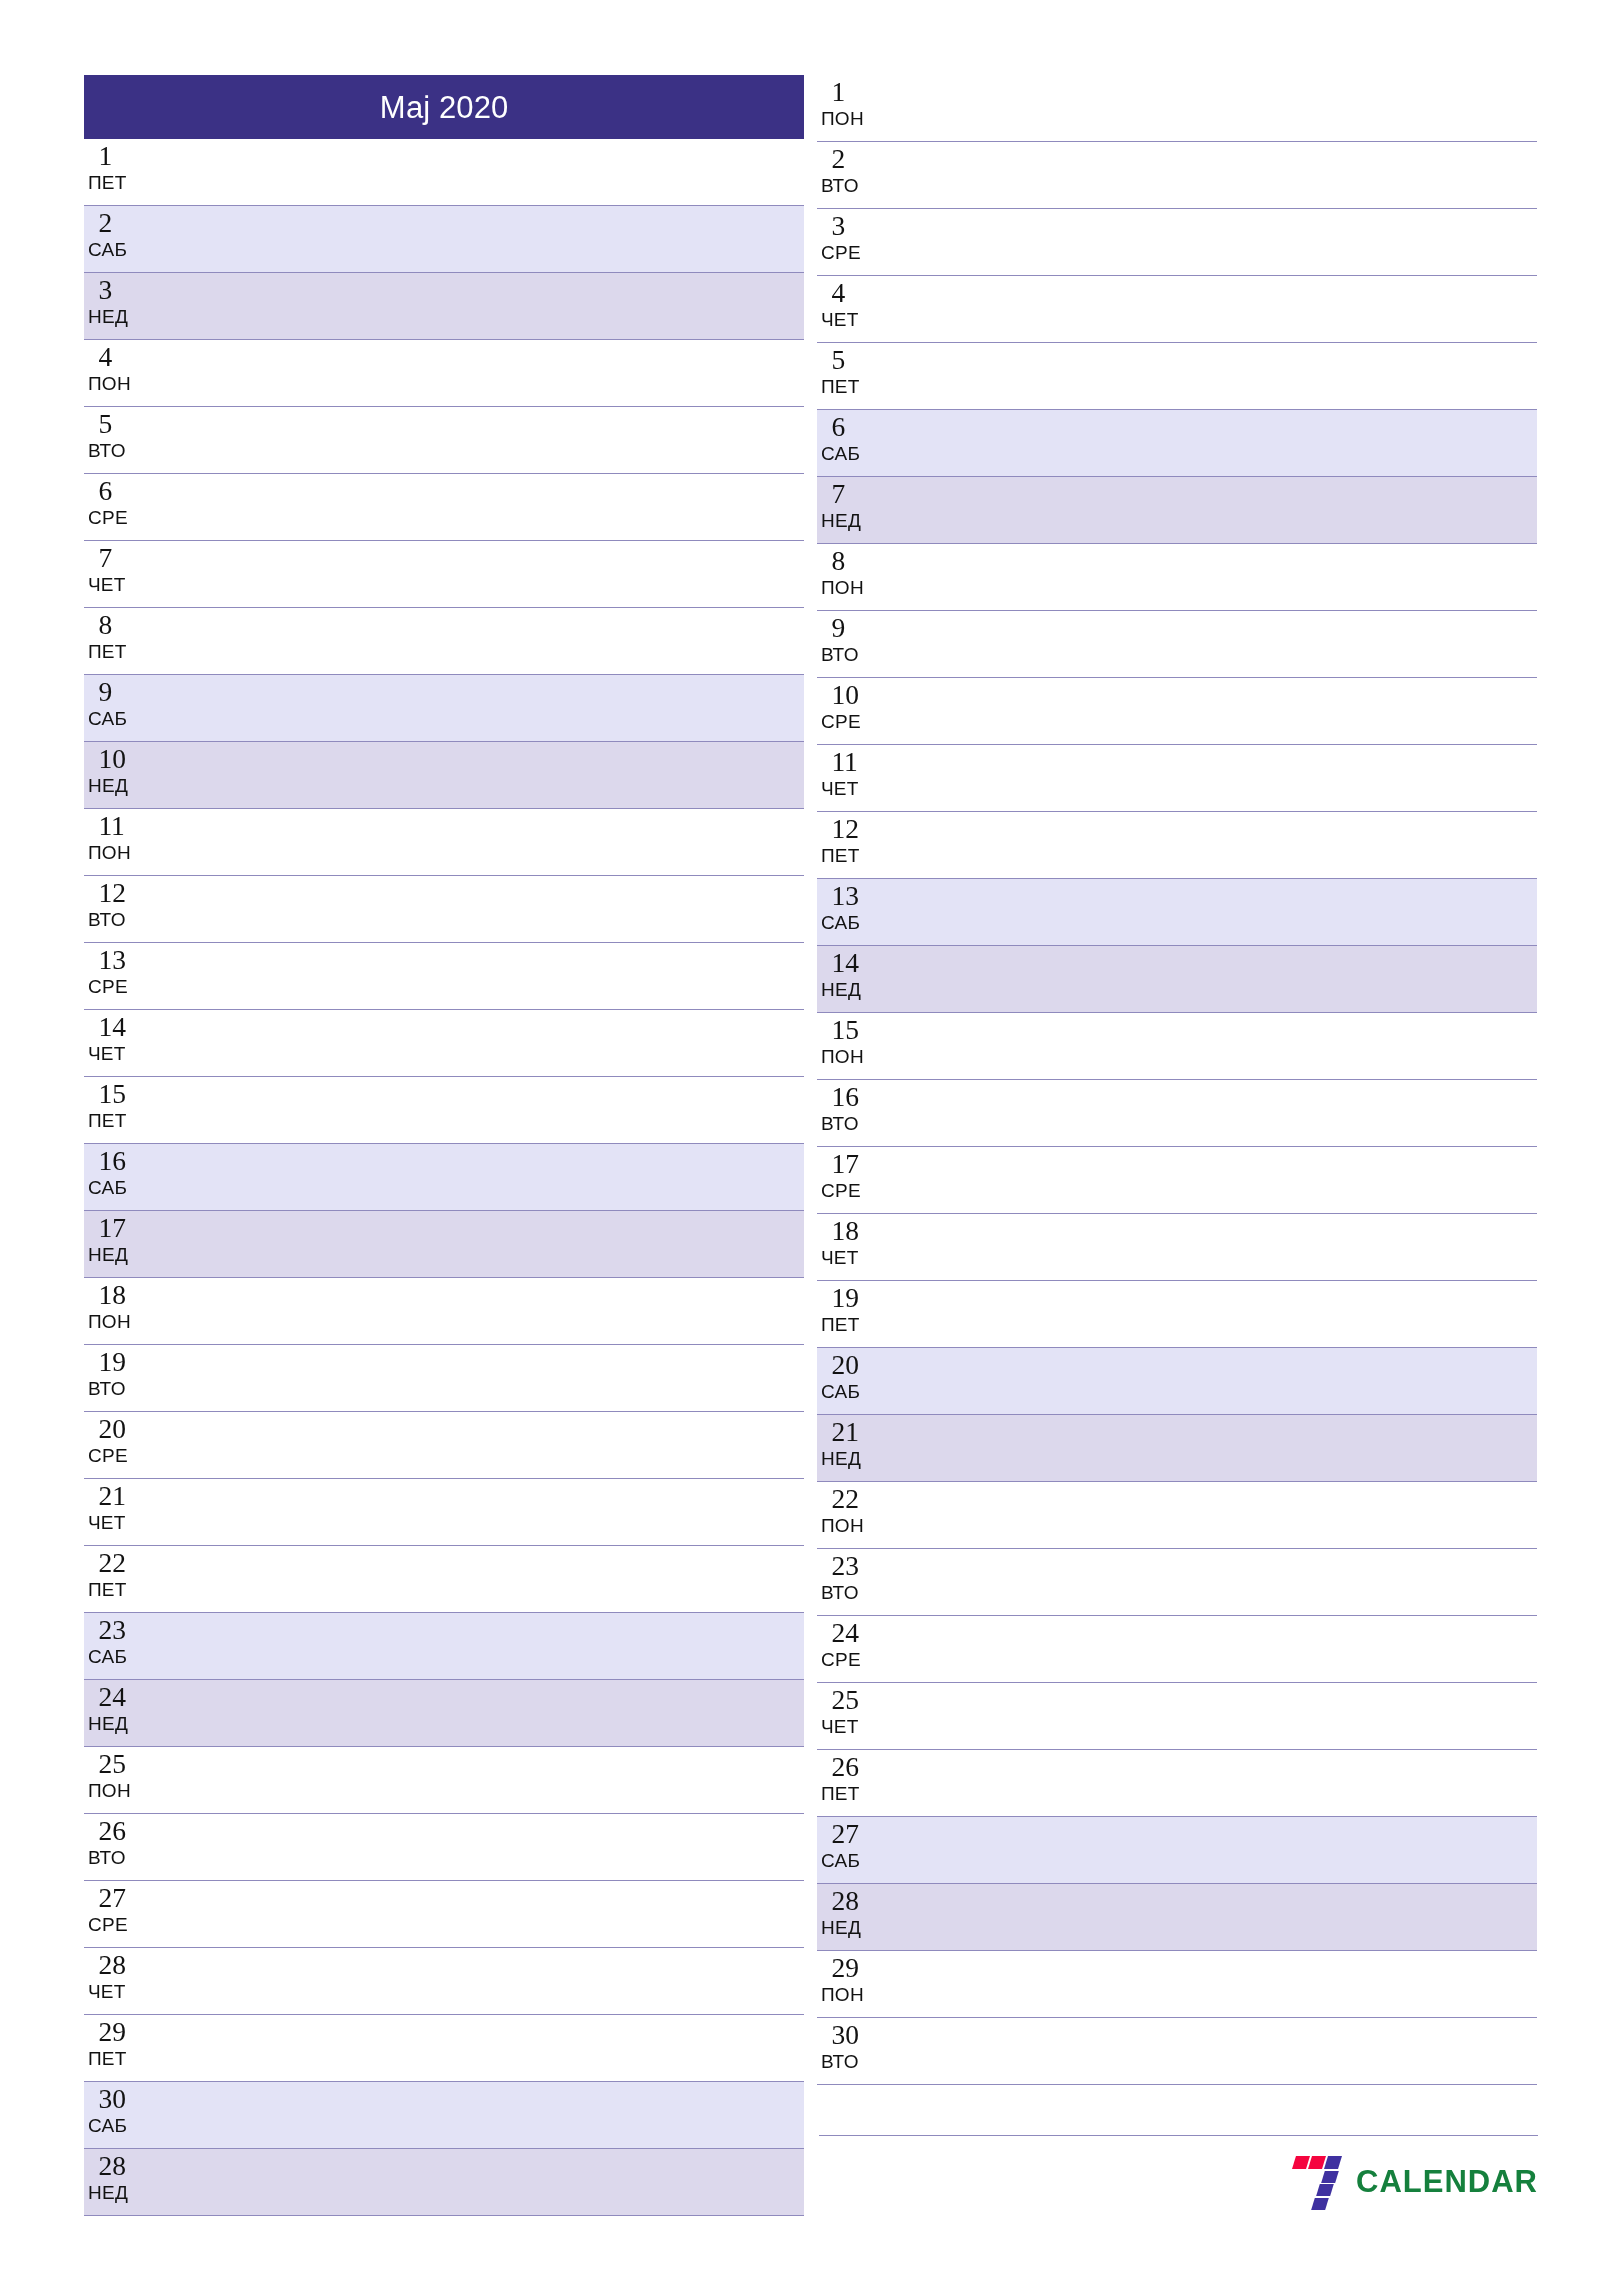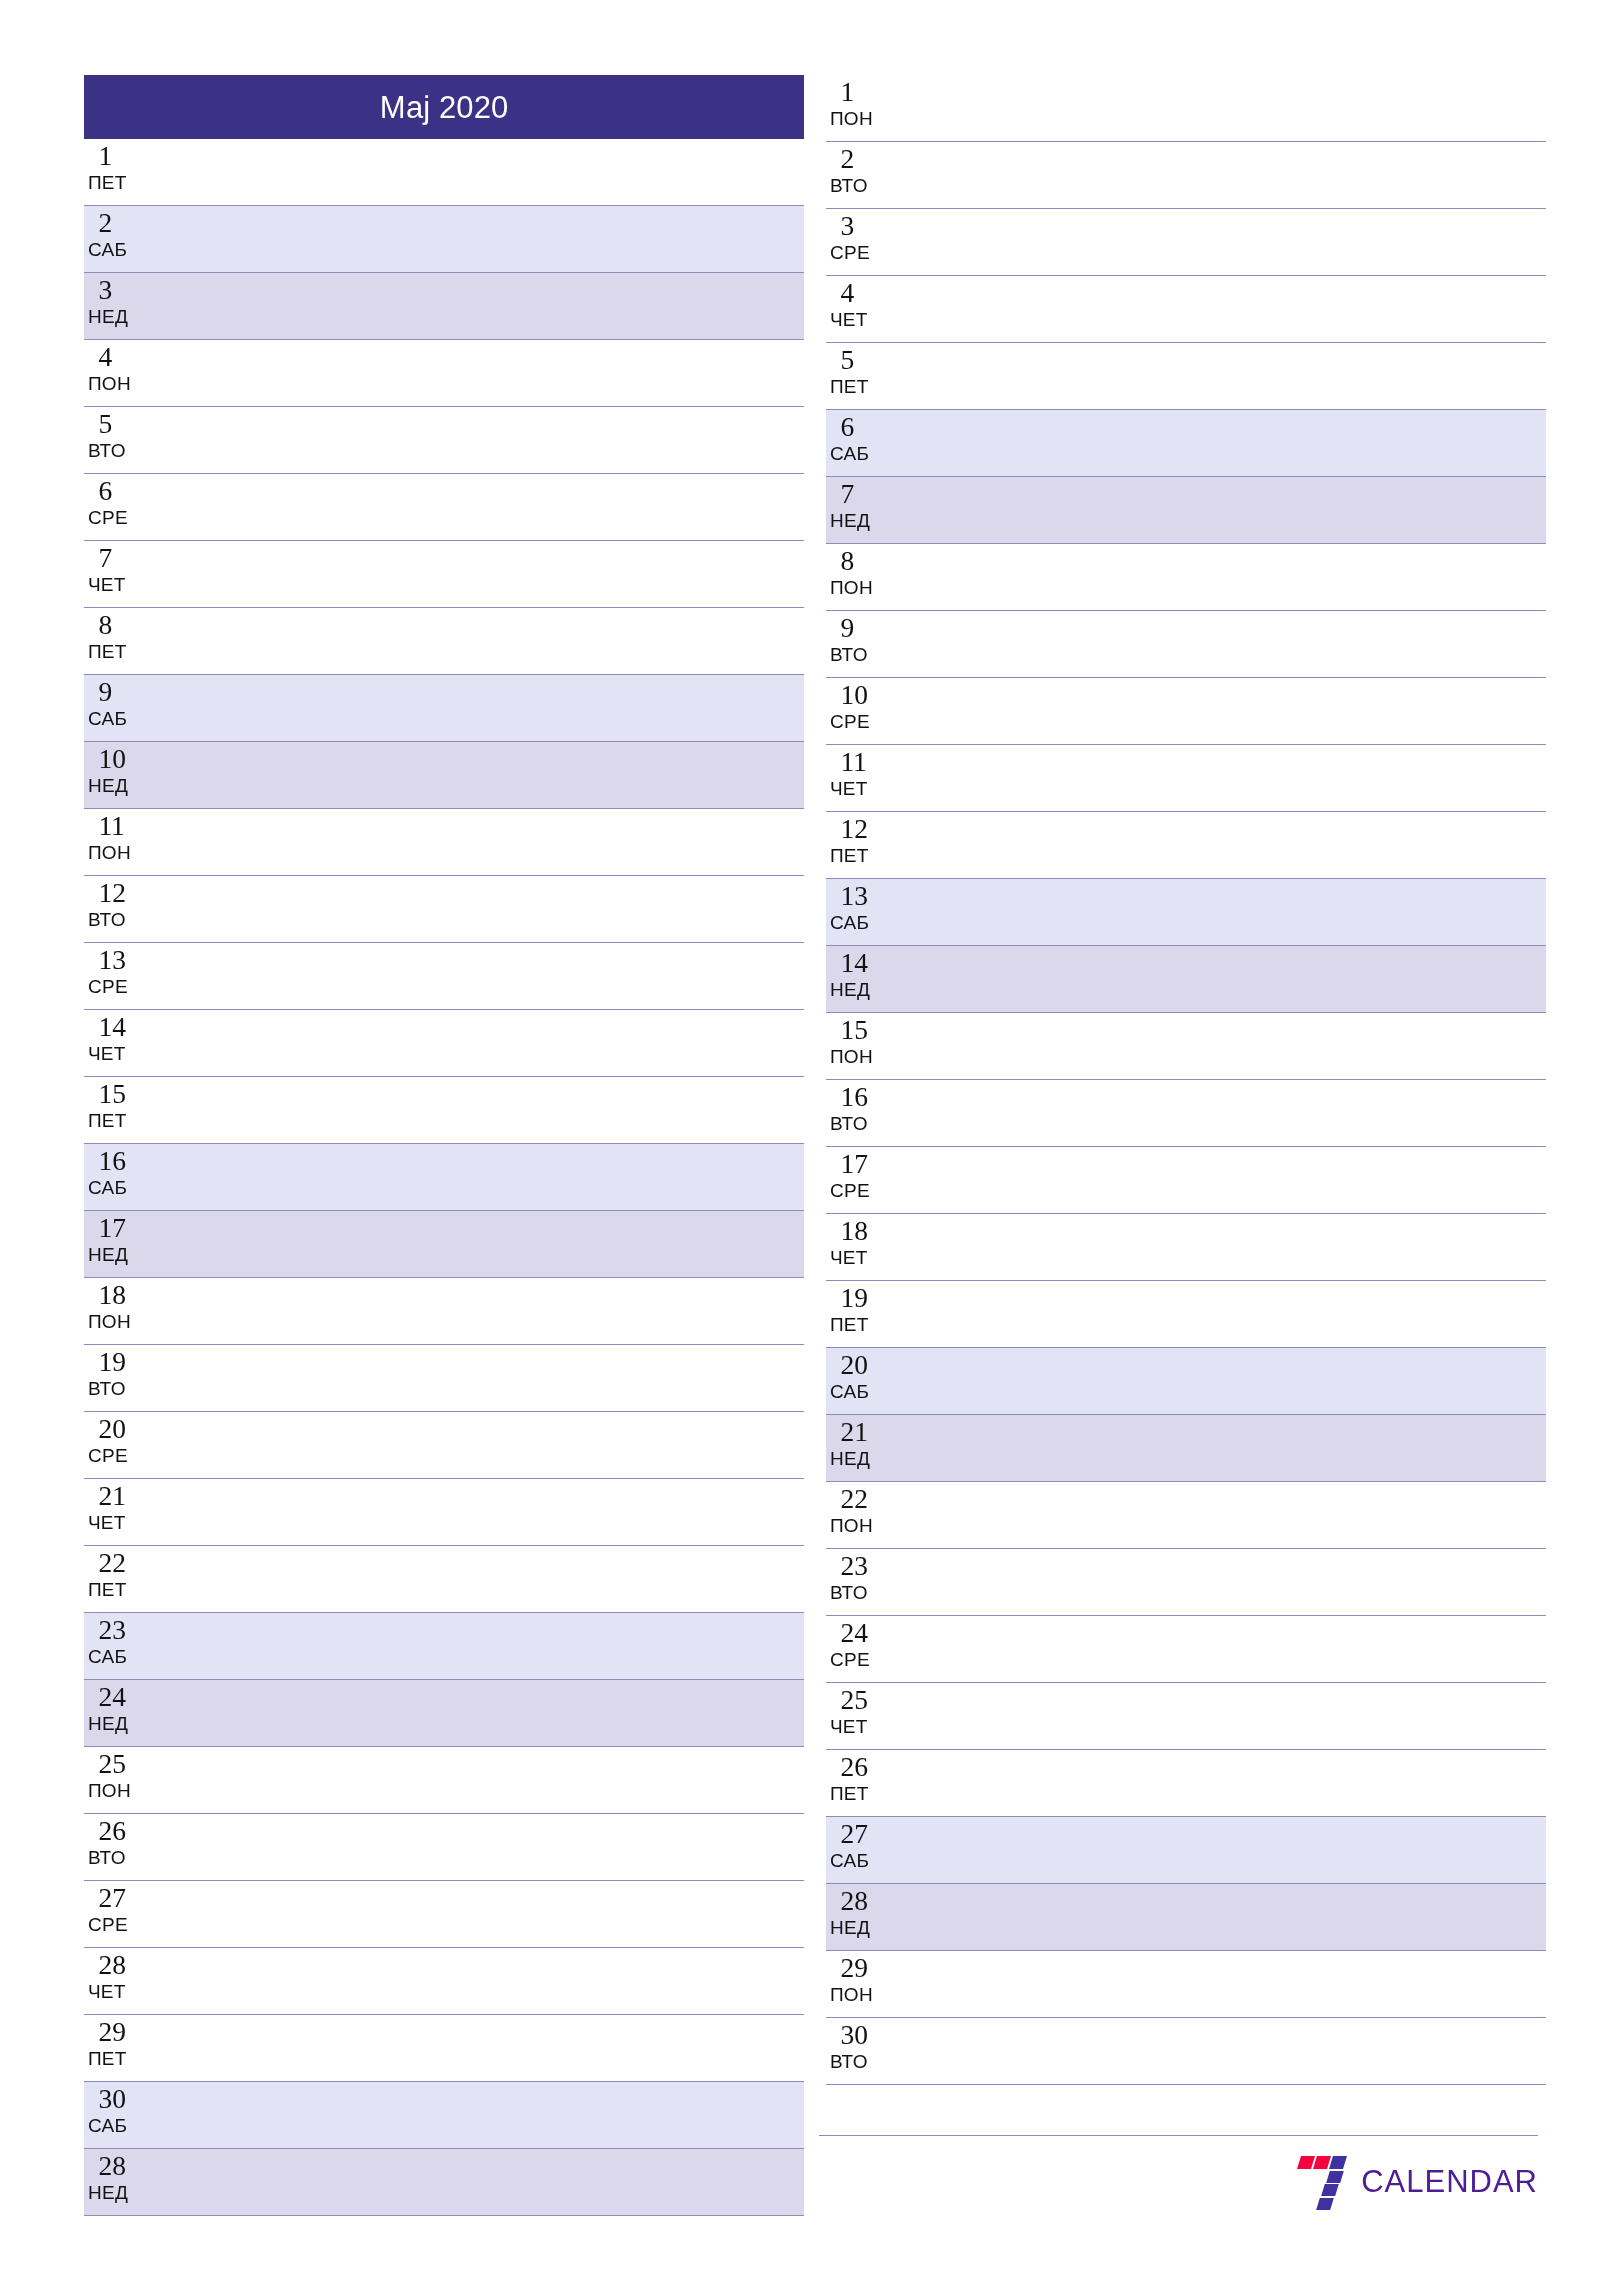--- a/index.html
+++ b/index.html
@@ -24,21 +24,21 @@
     background: #ffffff;
   }
 
   .months-wrap {
     position: absolute;
     left: 84px;
     top: 75px;
     width: 1454px;
     display: flex;
     flex-direction: row;
-    gap: 22px;
+    gap: 13px;
   }
 
   .month-col {
     width: 720px;
     flex: 0 0 720px;
     display: flex;
     flex-direction: column;
   }
 
   .month-header {
@@ -130,22 +130,22 @@
     gap: 10.5px;
   }
   .brand-mark {
     position: relative;
     width: 58px;
     height: 56px;
   }
   .brand-text {
     font-family: "Liberation Sans", sans-serif;
     font-size: 31px;
-    font-weight: 400;
-    color: #4c1d95;
+    font-weight: 700;
+    color: #15803d;
     letter-spacing: 1px;
     line-height: 1;
   }
   .seg {
     position: absolute;
     transform: skewX(-17deg);
   }
 </style>
 </head>
 <body>

